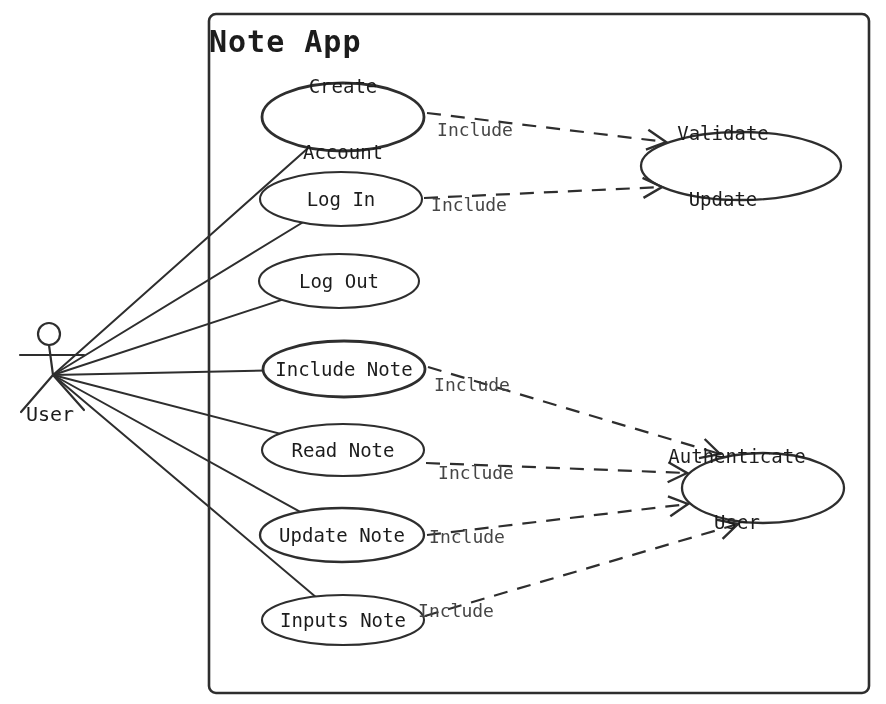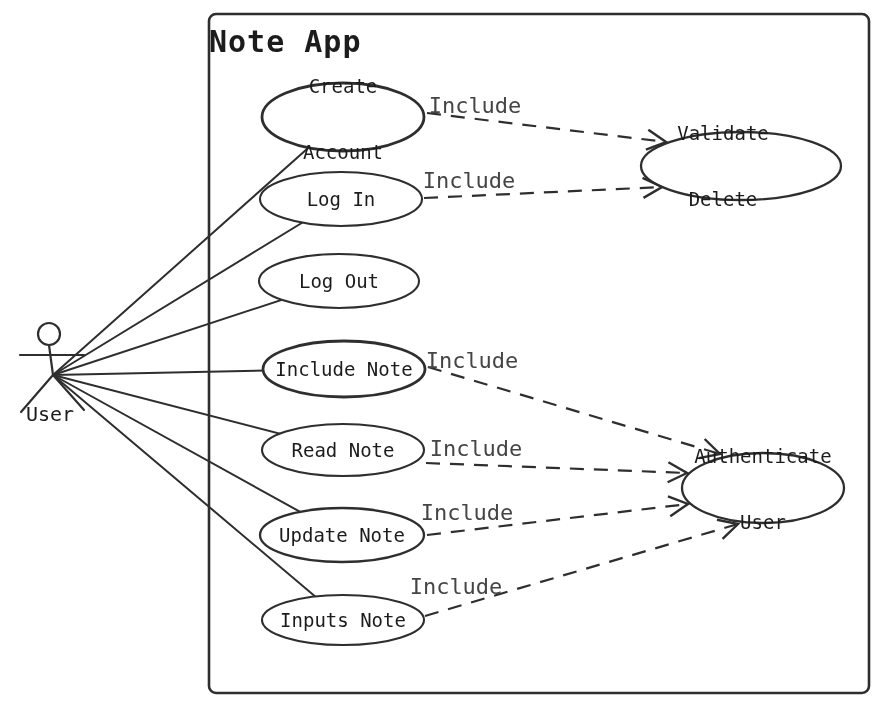--- a/index.html
+++ b/index.html
@@ -40,21 +40,22 @@
   .title{
     position:absolute;
     left:209px;top:27px;width:660px;
     font-size:30px;line-height:30px;
     font-weight:bold;
     color:var(--text);
     letter-spacing:1px;
   }
   .inc{
     color:var(--include-text);
-    font-size:22px;
+    font-size:18px;
+    margin-top:24px;
   }
   .actor-name{font-size:20px;}
 </style>
 </head>
 <body>
 
 <div class="stage">
 
   <svg width="886" height="704" viewBox="0 0 886 704">
     <defs>
@@ -126,23 +127,23 @@
     <span class="ln">Read Note</span>
   </div>
   <div class="lbl" style="left:342px;top:535px">
     <span class="ln">Update Note</span>
   </div>
   <div class="lbl" style="left:343px;top:620px">
     <span class="ln">Inputs Note</span>
   </div>
   <div class="lbl" style="left:723px;top:166px">
     <span class="ln">Validate</span>
-    <span class="ln">Delete</span>
+    <span class="ln">Update</span>
   </div>
-  <div class="lbl" style="left:763px;top:489px">
+  <div class="lbl" style="left:737px;top:489px">
     <span class="ln">Authenticate</span>
     <span class="ln">User</span>
   </div>
 
   <div class="lbl inc" style="left:475px;top:106px">Include</div>
   <div class="lbl inc" style="left:469px;top:181px">Include</div>
   <div class="lbl inc" style="left:472px;top:361px">Include</div>
   <div class="lbl inc" style="left:476px;top:449px">Include</div>
   <div class="lbl inc" style="left:467px;top:513px">Include</div>
   <div class="lbl inc" style="left:456px;top:587px">Include</div>

